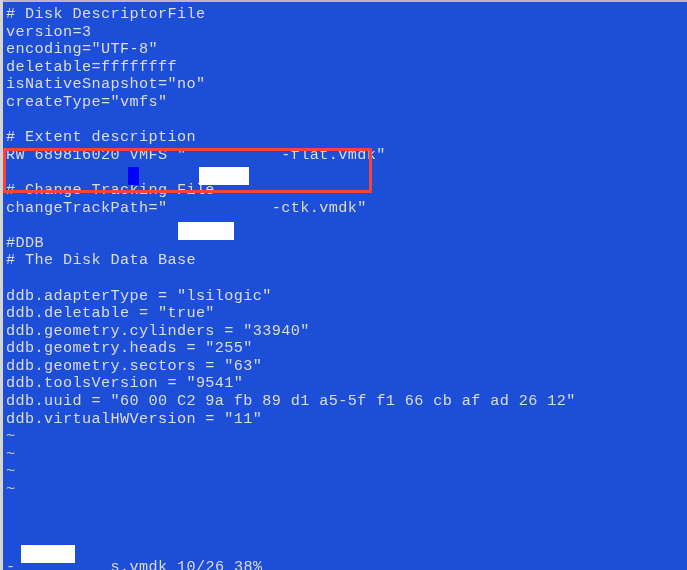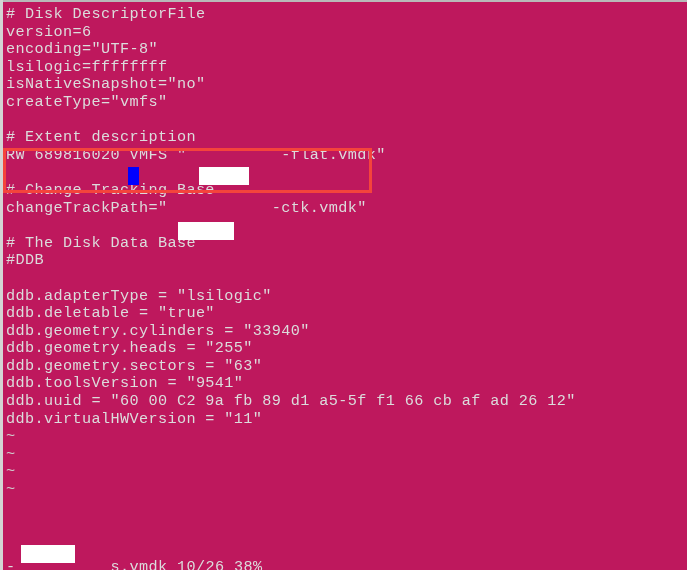--- a/index.html
+++ b/index.html
@@ -4,21 +4,21 @@
 <style>
   html, body {
     margin: 0;
     padding: 0;
     background: #ffffff;
   }
   #screen {
     position: relative;
     width: 687px;
     height: 570px;
-    background: #be185d;
+    background: #1d4ed8;
     overflow: hidden;
     font-family: "Liberation Mono", "DejaVu Sans Mono", monospace;
   }
   
   #left-border {
     position: absolute;
     left: 0; top: 0;
     width: 3px; height: 570px;
     background: #d4d4d4;
   }
@@ -93,37 +93,37 @@
 <body>
 
 <div id="screen">
 
   <div id="top-border"></div>
   <div id="left-border"></div>
 
   <div id="term">
 
     <div class="line"># Disk DescriptorFile</div>
-    <div class="line">version=6</div>
+    <div class="line">version=3</div>
     <div class="line">encoding="UTF-8"</div>
-    <div class="line">lsilogic=ffffffff</div>
+    <div class="line">deletable=ffffffff</div>
     <div class="line">isNativeSnapshot="no"</div>
     <div class="line">createType="vmfs"</div>
     <div class="line blank">&nbsp;</div>
 
     <div class="line"># Extent description</div>
     <div class="line"><span>RW 689816020</span><span> </span><span>VMFS "</span><span>          </span><span>-flat.vmdk"</span></div>
     <div class="line blank">&nbsp;</div>
 
-    <div class="line"># Change Tracking Base</div>
+    <div class="line"># Change Tracking File</div>
     <div class="line"><span>changeTrackPath="</span><span>           </span><span>-ctk.vmdk"</span></div>
     <div class="line blank">&nbsp;</div>
 
+    <div class="line">#DDB</div>
     <div class="line"># The Disk Data Base</div>
-    <div class="line">#DDB</div>
     <div class="line blank">&nbsp;</div>
 
     <div class="line">ddb.adapterType = "lsilogic"</div>
     <div class="line">ddb.deletable = "true"</div>
     <div class="line">ddb.geometry.cylinders = "33940"</div>
     <div class="line">ddb.geometry.heads = "255"</div>
     <div class="line">ddb.geometry.sectors = "63"</div>
     <div class="line">ddb.toolsVersion = "9541"</div>
     <div class="line">ddb.uuid = "60 00 C2 9a fb 89 d1 a5-5f f1 66 cb af ad 26 12"</div>
     <div class="line">ddb.virtualHWVersion = "11"</div>

